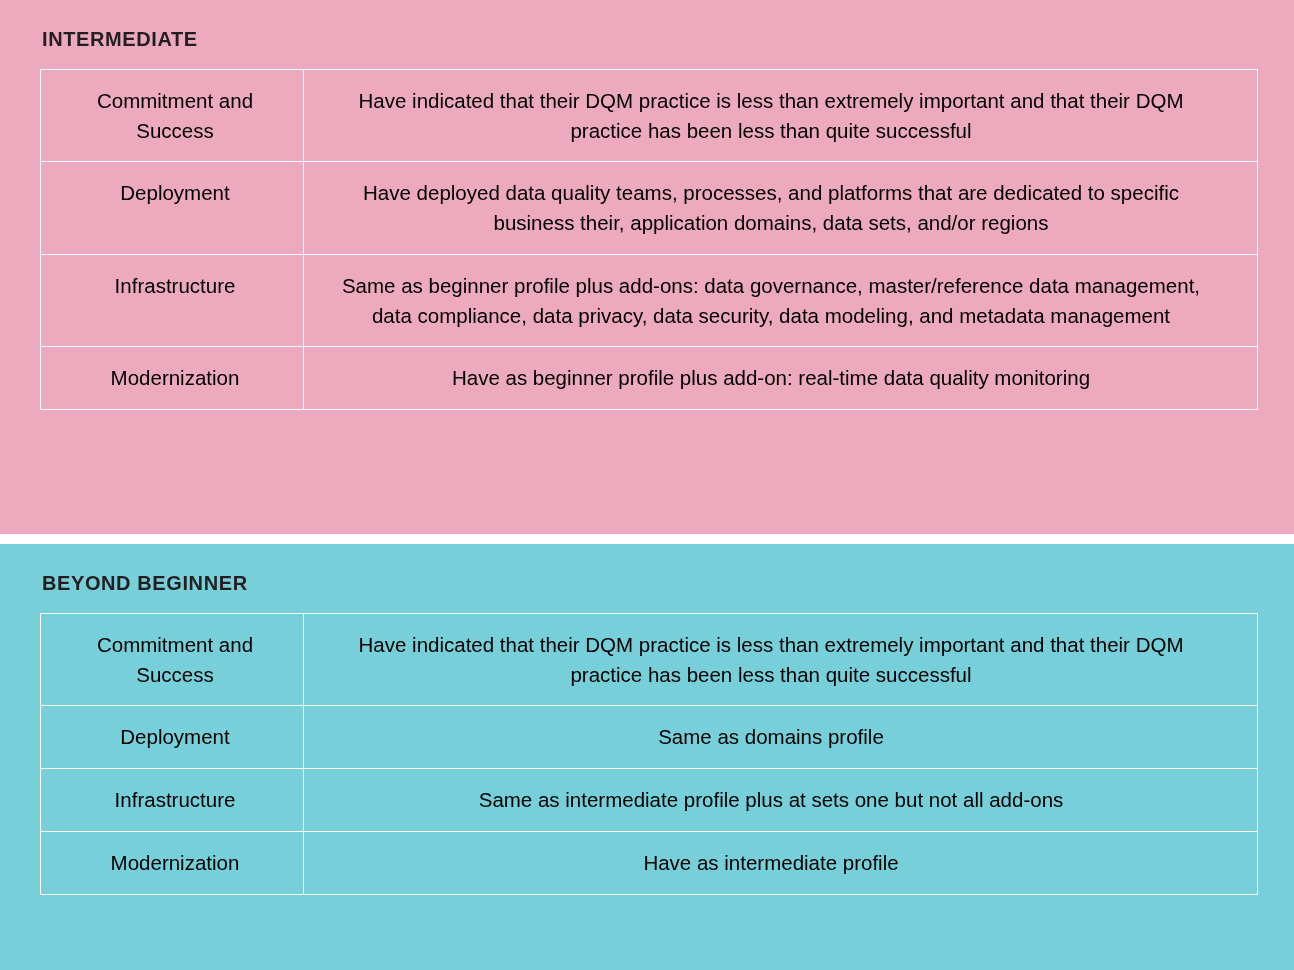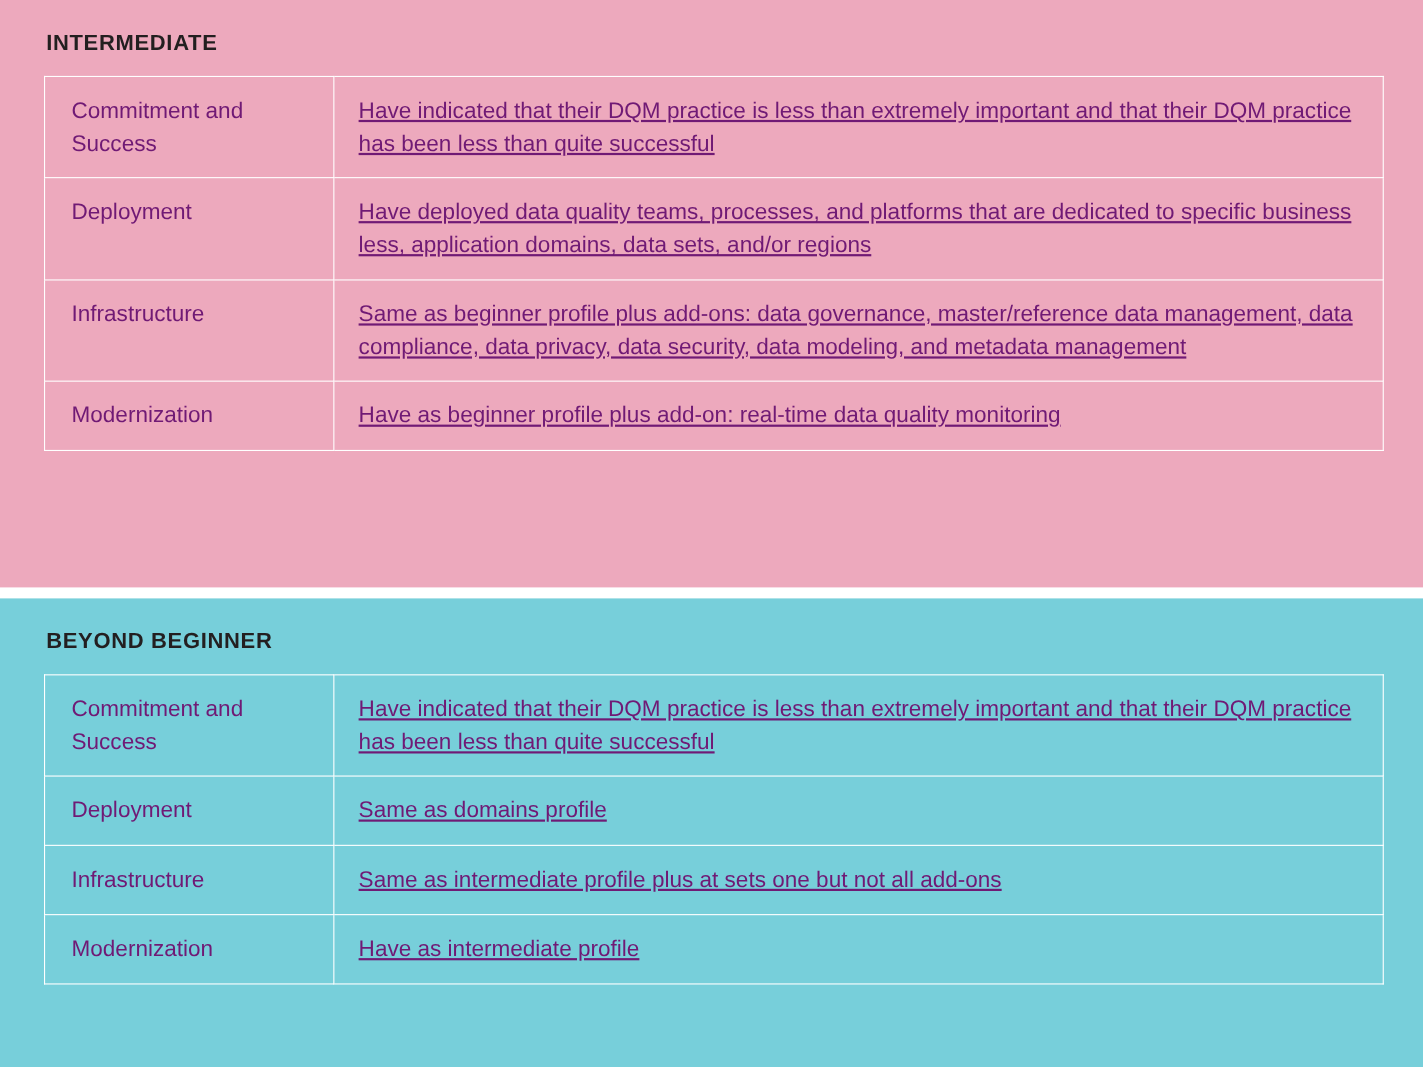--- a/index.html
+++ b/index.html
@@ -45,49 +45,49 @@
   table.profile-table {
     border-collapse: collapse;
     width: 1218px;
     table-layout: fixed;
   }
   table.profile-table td {
     border: 1px solid #ffffff;
     vertical-align: top;
     font-size: 20.5px;
     line-height: 1.45;
-    color: #701a75;
+    color: #000000;
     padding: 16px 18px 16px 22px;
+    text-align: center;
   }
   table.profile-table td.label-cell {
     width: 220px;
     padding-left: 24px;
   }
   table.profile-table td.desc-cell {
     padding-left: 22px;
-    padding-right: 26px;
-    text-decoration: underline;
+    padding-right: 41px;
   }
 </style>
 </head>
 <body>
 
 <div class="page">
 
   <section class="panel panel-intermediate">
     <h2 class="panel-title">INTERMEDIATE</h2>
     <table class="profile-table">
       <tbody>
         <tr>
           <td class="label-cell">Commitment and Success</td>
           <td class="desc-cell">Have indicated that their DQM practice is less than extremely important and that their DQM practice has been less than quite successful</td>
         </tr>
         <tr>
           <td class="label-cell">Deployment</td>
-          <td class="desc-cell">Have deployed data quality teams, processes, and platforms that are dedicated to specific business less, application domains, data sets, and/or regions</td>
+          <td class="desc-cell">Have deployed data quality teams, processes, and platforms that are dedicated to specific business their, application domains, data sets, and/or regions</td>
         </tr>
         <tr>
           <td class="label-cell">Infrastructure</td>
           <td class="desc-cell">Same as beginner profile plus add-ons: data governance, master/reference data management, data compliance, data privacy, data security, data modeling, and metadata management</td>
         </tr>
         <tr>
           <td class="label-cell">Modernization</td>
           <td class="desc-cell">Have as beginner profile plus add-on: real-time data quality monitoring</td>
         </tr>
       </tbody>

